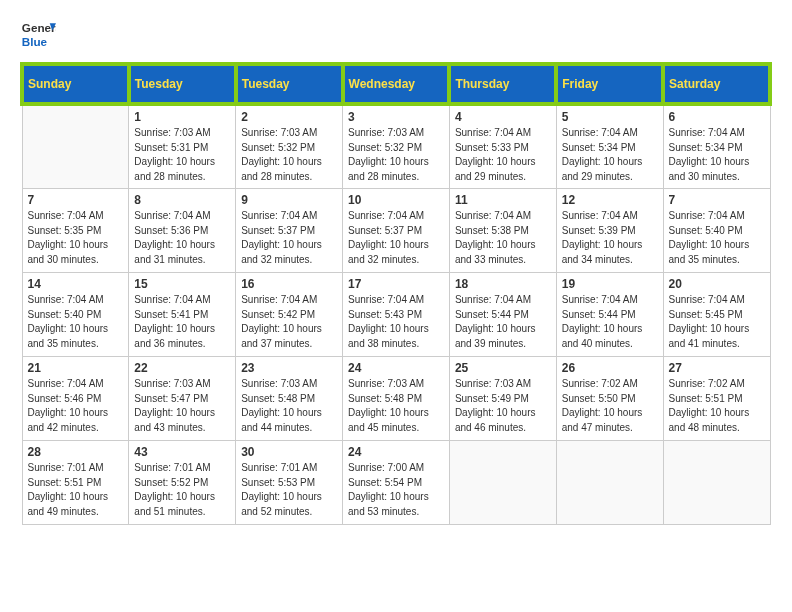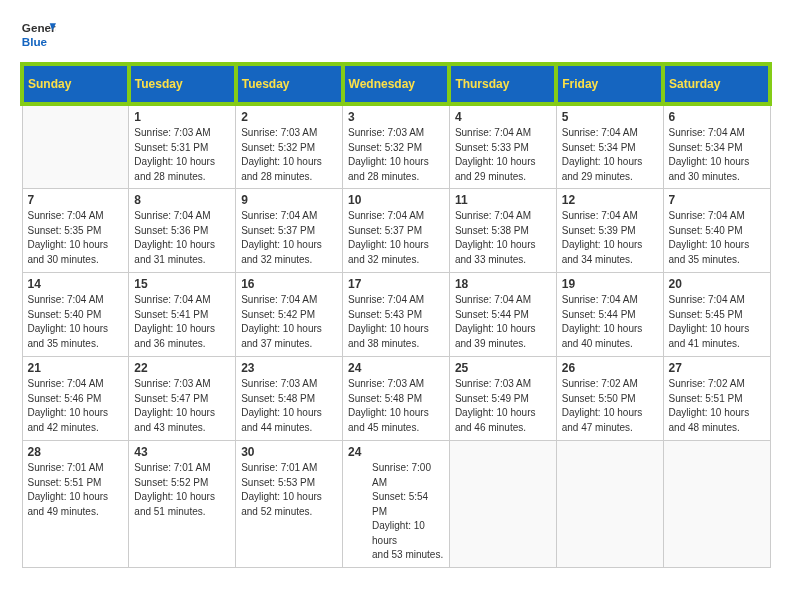--- a/index.html
+++ b/index.html
@@ -327,21 +327,21 @@
           </td>
           <td>
             <div class="day-num">30</div>
             <div class="day-info" style="white-space: pre-line;">Sunrise: 7:01 AM
 Sunset: 5:53 PM
 Daylight: 10 hours
 and 52 minutes.</div>
           </td>
           <td>
             <div class="day-num">24</div>
-            <div class="day-info" style="white-space: pre-line; margin-left: 24px;">Sunrise: 7:00 AM
+            <div class="day-info" style="white-space: pre-line;">Sunrise: 7:00 AM
 Sunset: 5:54 PM
 Daylight: 10 hours
 and 53 minutes.</div>
           </td>
           <td class="empty"></td>
           <td class="empty"></td>
           <td class="empty"></td>
         </tr>
       </tbody>
   </table>

